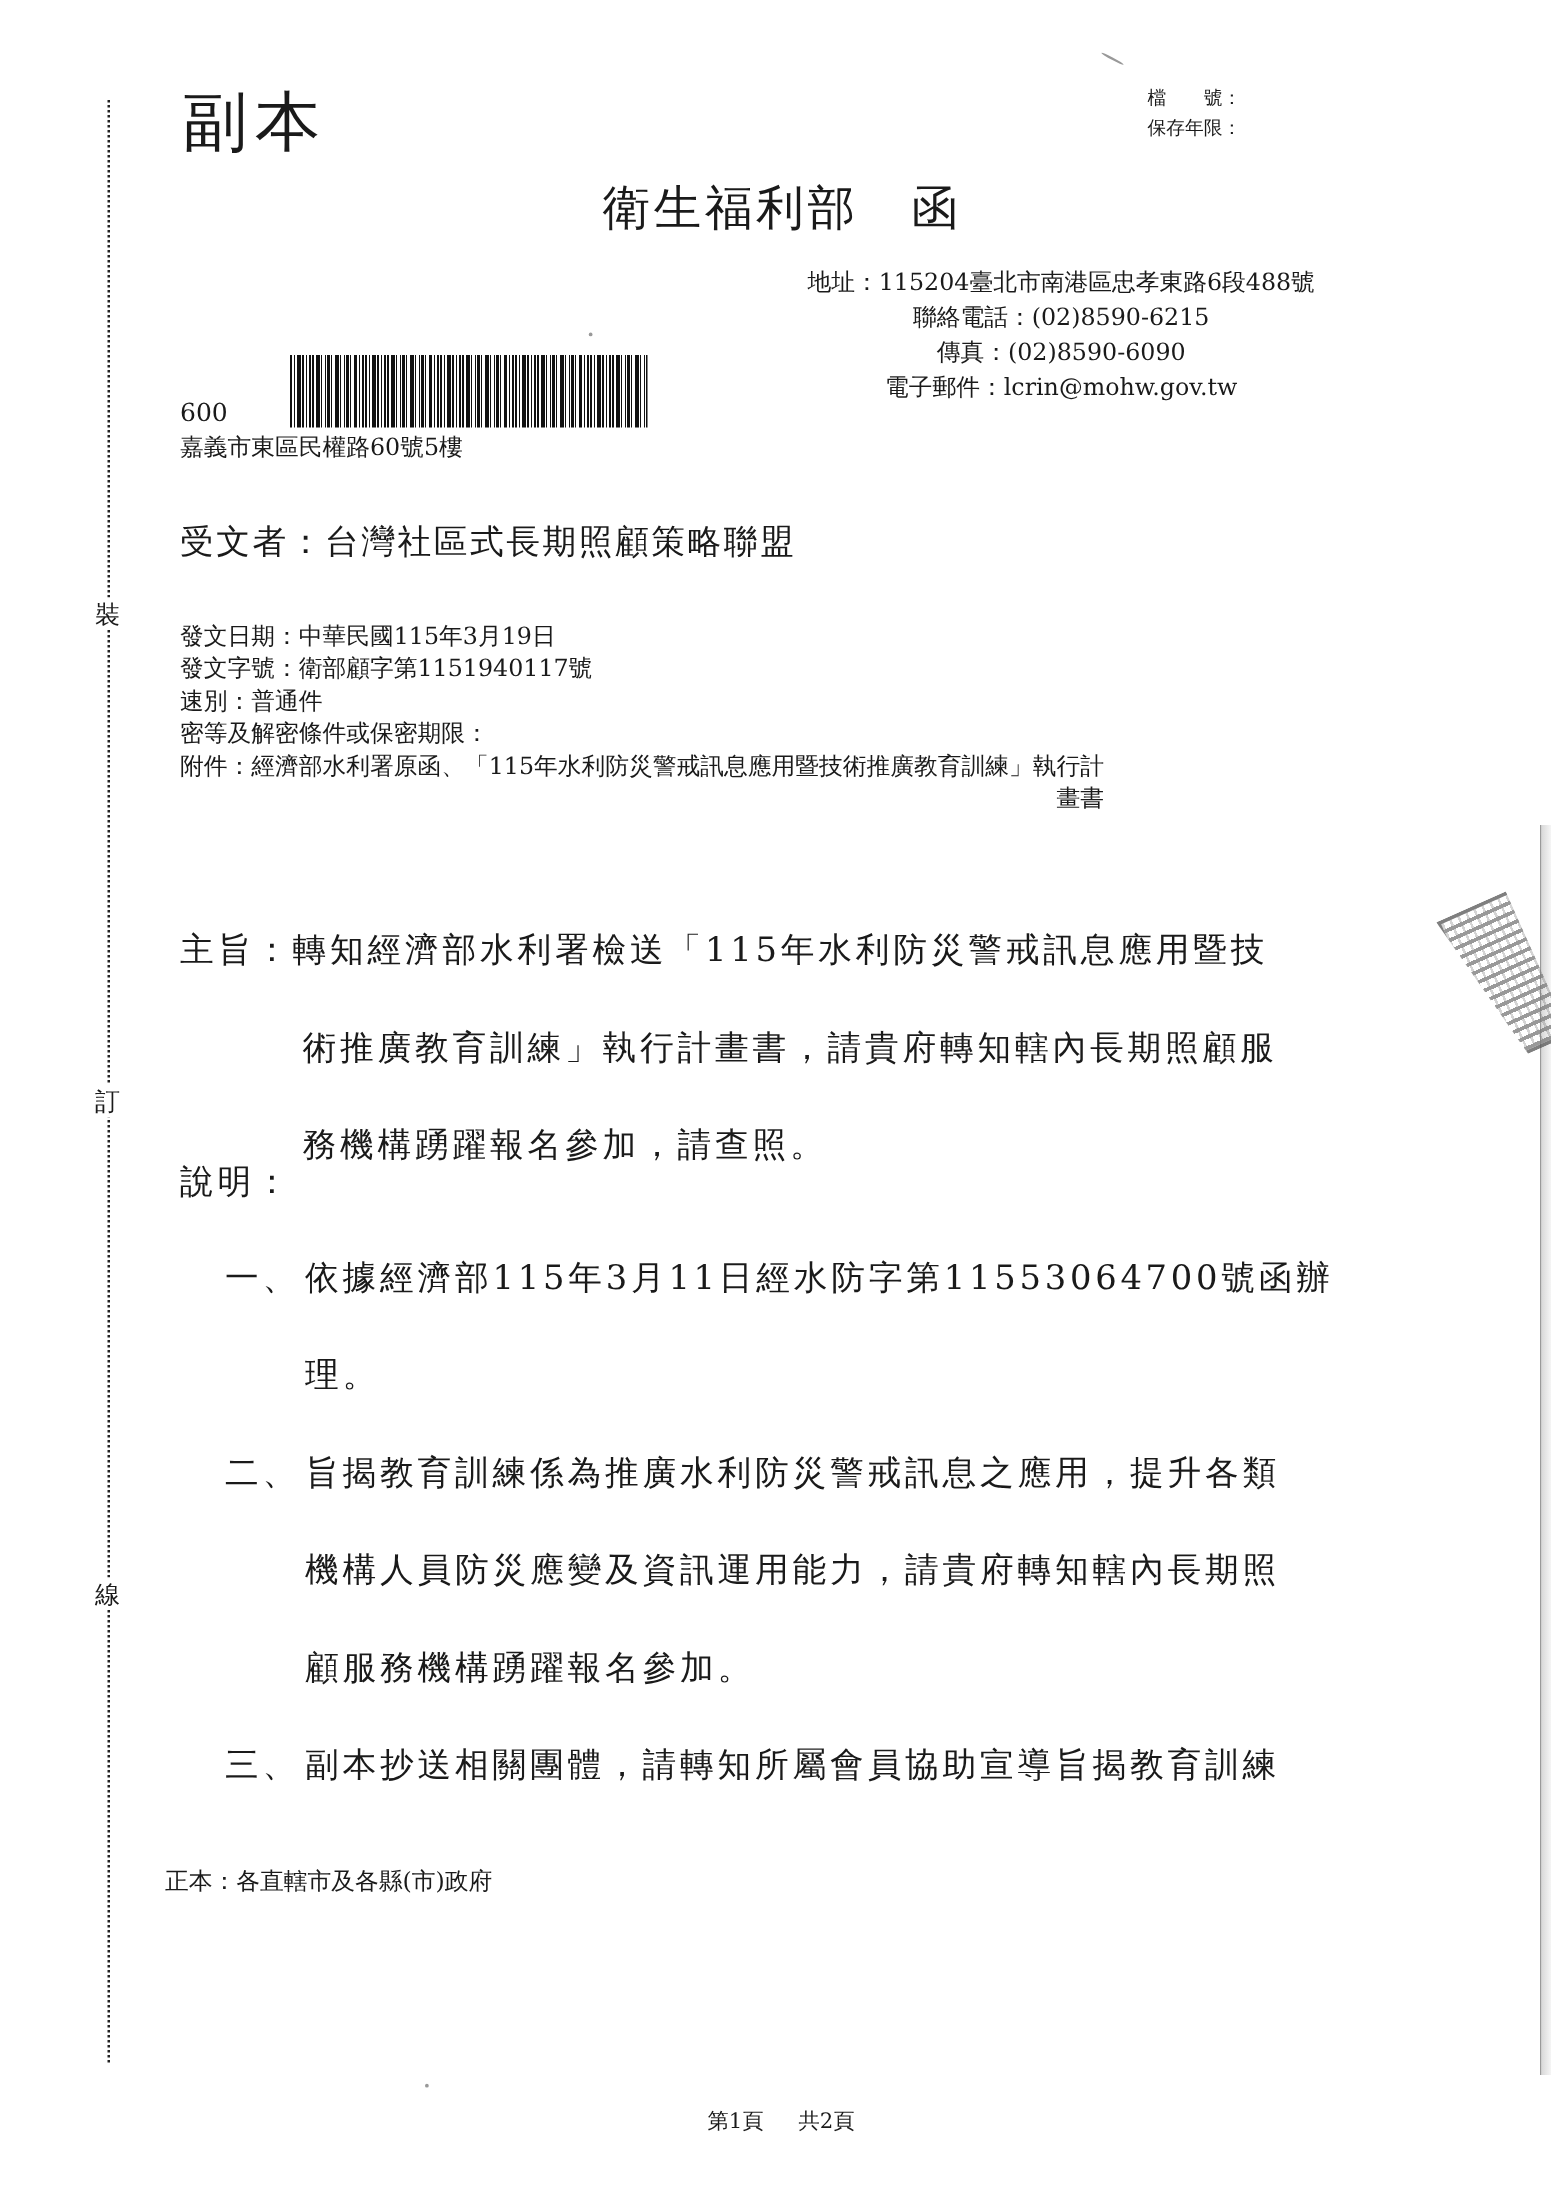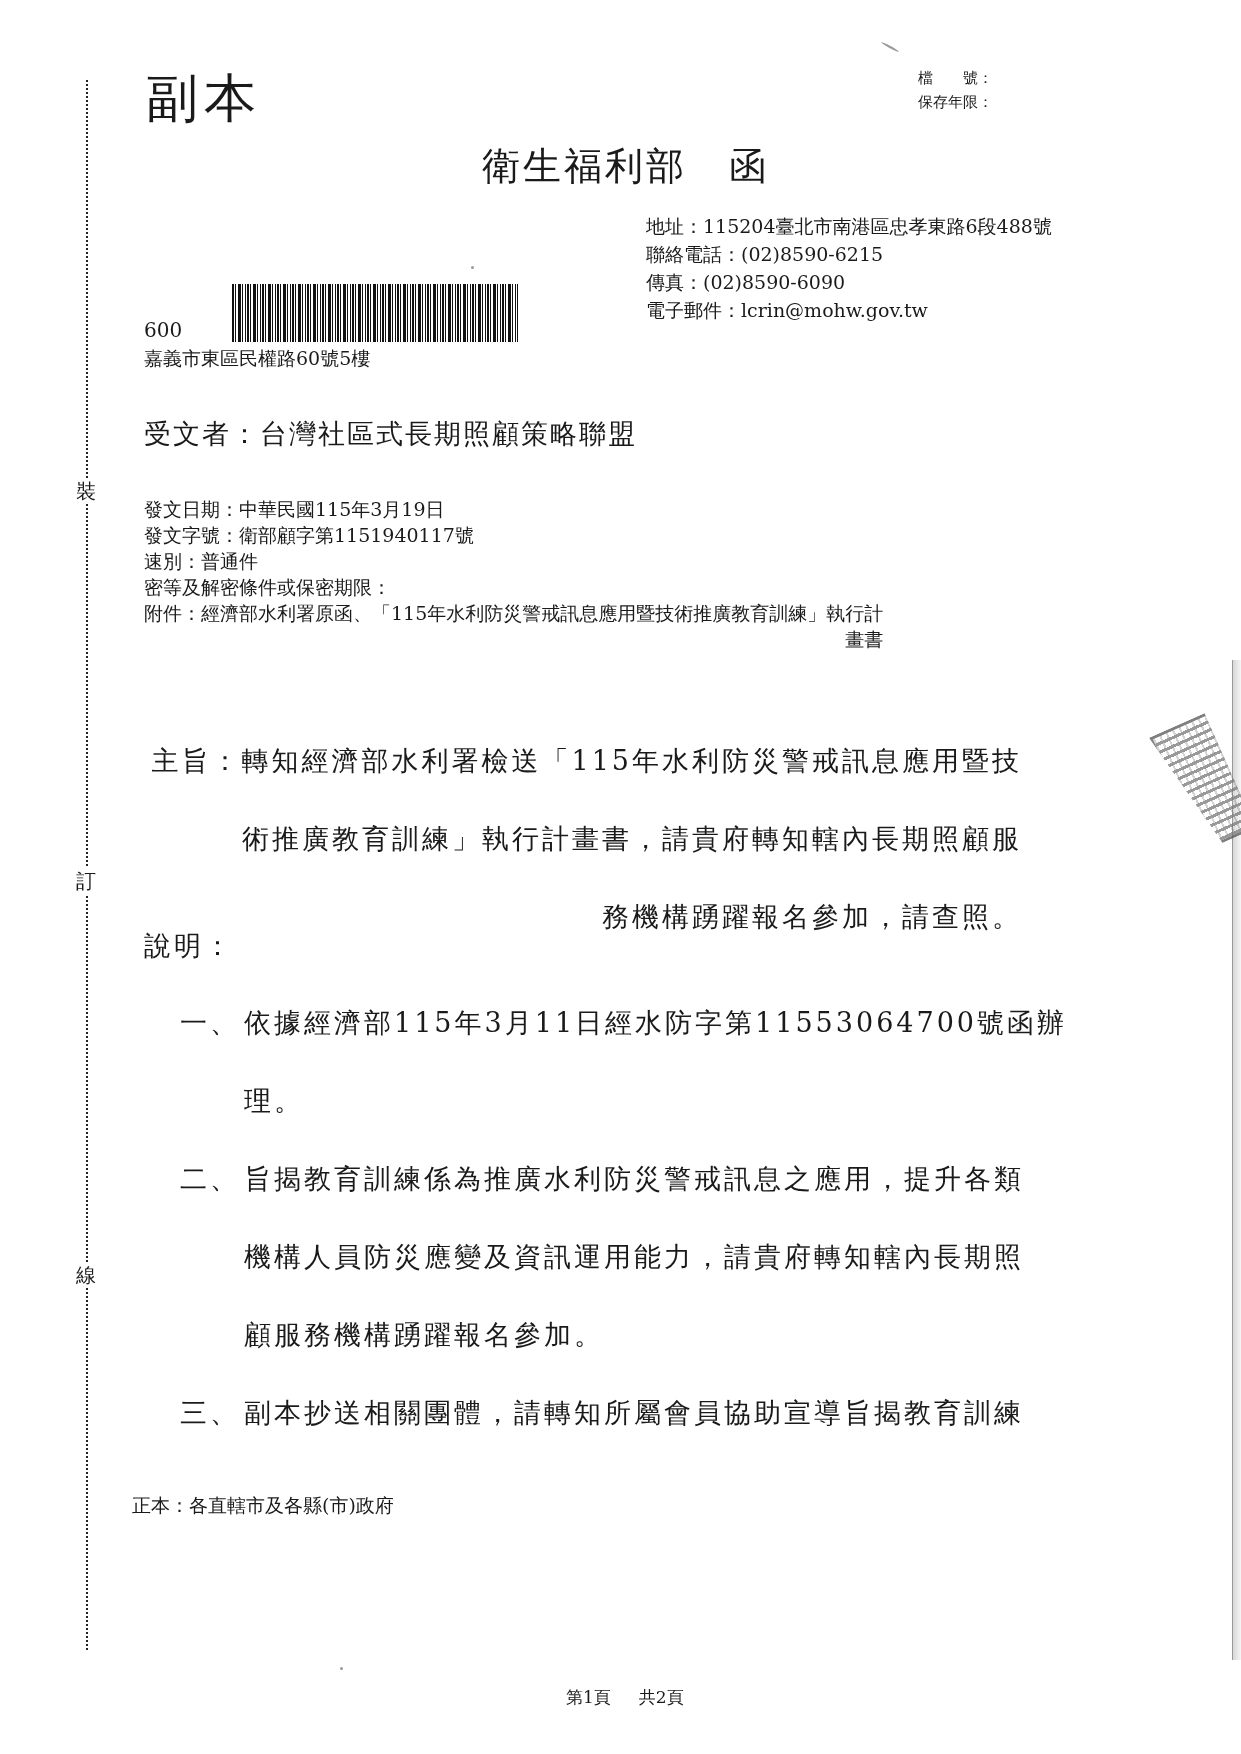--- a/index.html
+++ b/index.html
@@ -40,38 +40,38 @@
 
   .copy-mark { left: 146px; top: 68px; font-size: 52px; letter-spacing: 6px; line-height: 60px; }
 
   .file-meta { left: 918px; top: 66px; font-size: 15px; line-height: 24px; }
   .file-meta .row { display: block; }
 
   .org-title { left: 482px; top: 144px; font-size: 38px; letter-spacing: 3px; line-height: 44px; }
   .org-title .doc-type { margin-left: 42px; }
 
   .contact { left: 646px; top: 212px; font-size: 19px; line-height: 28px; }
-  .contact .row { display: block; }
+  .contact .row { display: block; text-align: center; }
 
   .barcode {
     position: absolute; left: 232px; top: 284px; width: 286px; height: 58px;
     background: repeating-linear-gradient(90deg,
       #111 0 2px, #fff 2px 3px, #111 3px 4px, #fff 4px 6px, #111 6px 9px,
       #fff 9px 10px, #111 10px 11px, #fff 11px 13px, #111 13px 14px, #fff 14px 15px);
   }
   .zip { left: 144px; top: 318px; font-size: 20px; line-height: 24px; }
   .recv-addr { left: 144px; top: 346px; font-size: 19px; line-height: 24px; }
 
   .recipient { left: 144px; top: 416px; font-size: 27px; letter-spacing: 2px; line-height: 36px; }
 
   .meta { left: 144px; top: 496px; font-size: 19px; line-height: 26px; }
   .meta .row { display: block; }
   .meta .indent { display: block; padding-left: 78px; text-align: right; }
 
-  .subject { left: 144px; top: 722px; font-size: 27px; letter-spacing: 3px; line-height: 78px; text-align: right; }
+  .subject { left: 144px; top: 722px; font-size: 27px; letter-spacing: 3px; line-height: 78px; }
   .subject .cont { display: block; padding-left: 98px; }
 
   .explain-label { left: 144px; top: 928px; font-size: 27px; letter-spacing: 3px; line-height: 36px; }
 
   .items { left: 180px; top: 984px; font-size: 27px; letter-spacing: 3px; line-height: 78px; }
   .items .item { display: block; }
   .items .num { display: inline-block; width: 64px; }
   .items .cont { display: block; padding-left: 64px; }
 
   .cc { left: 132px; top: 1492px; font-size: 19px; line-height: 26px; }

